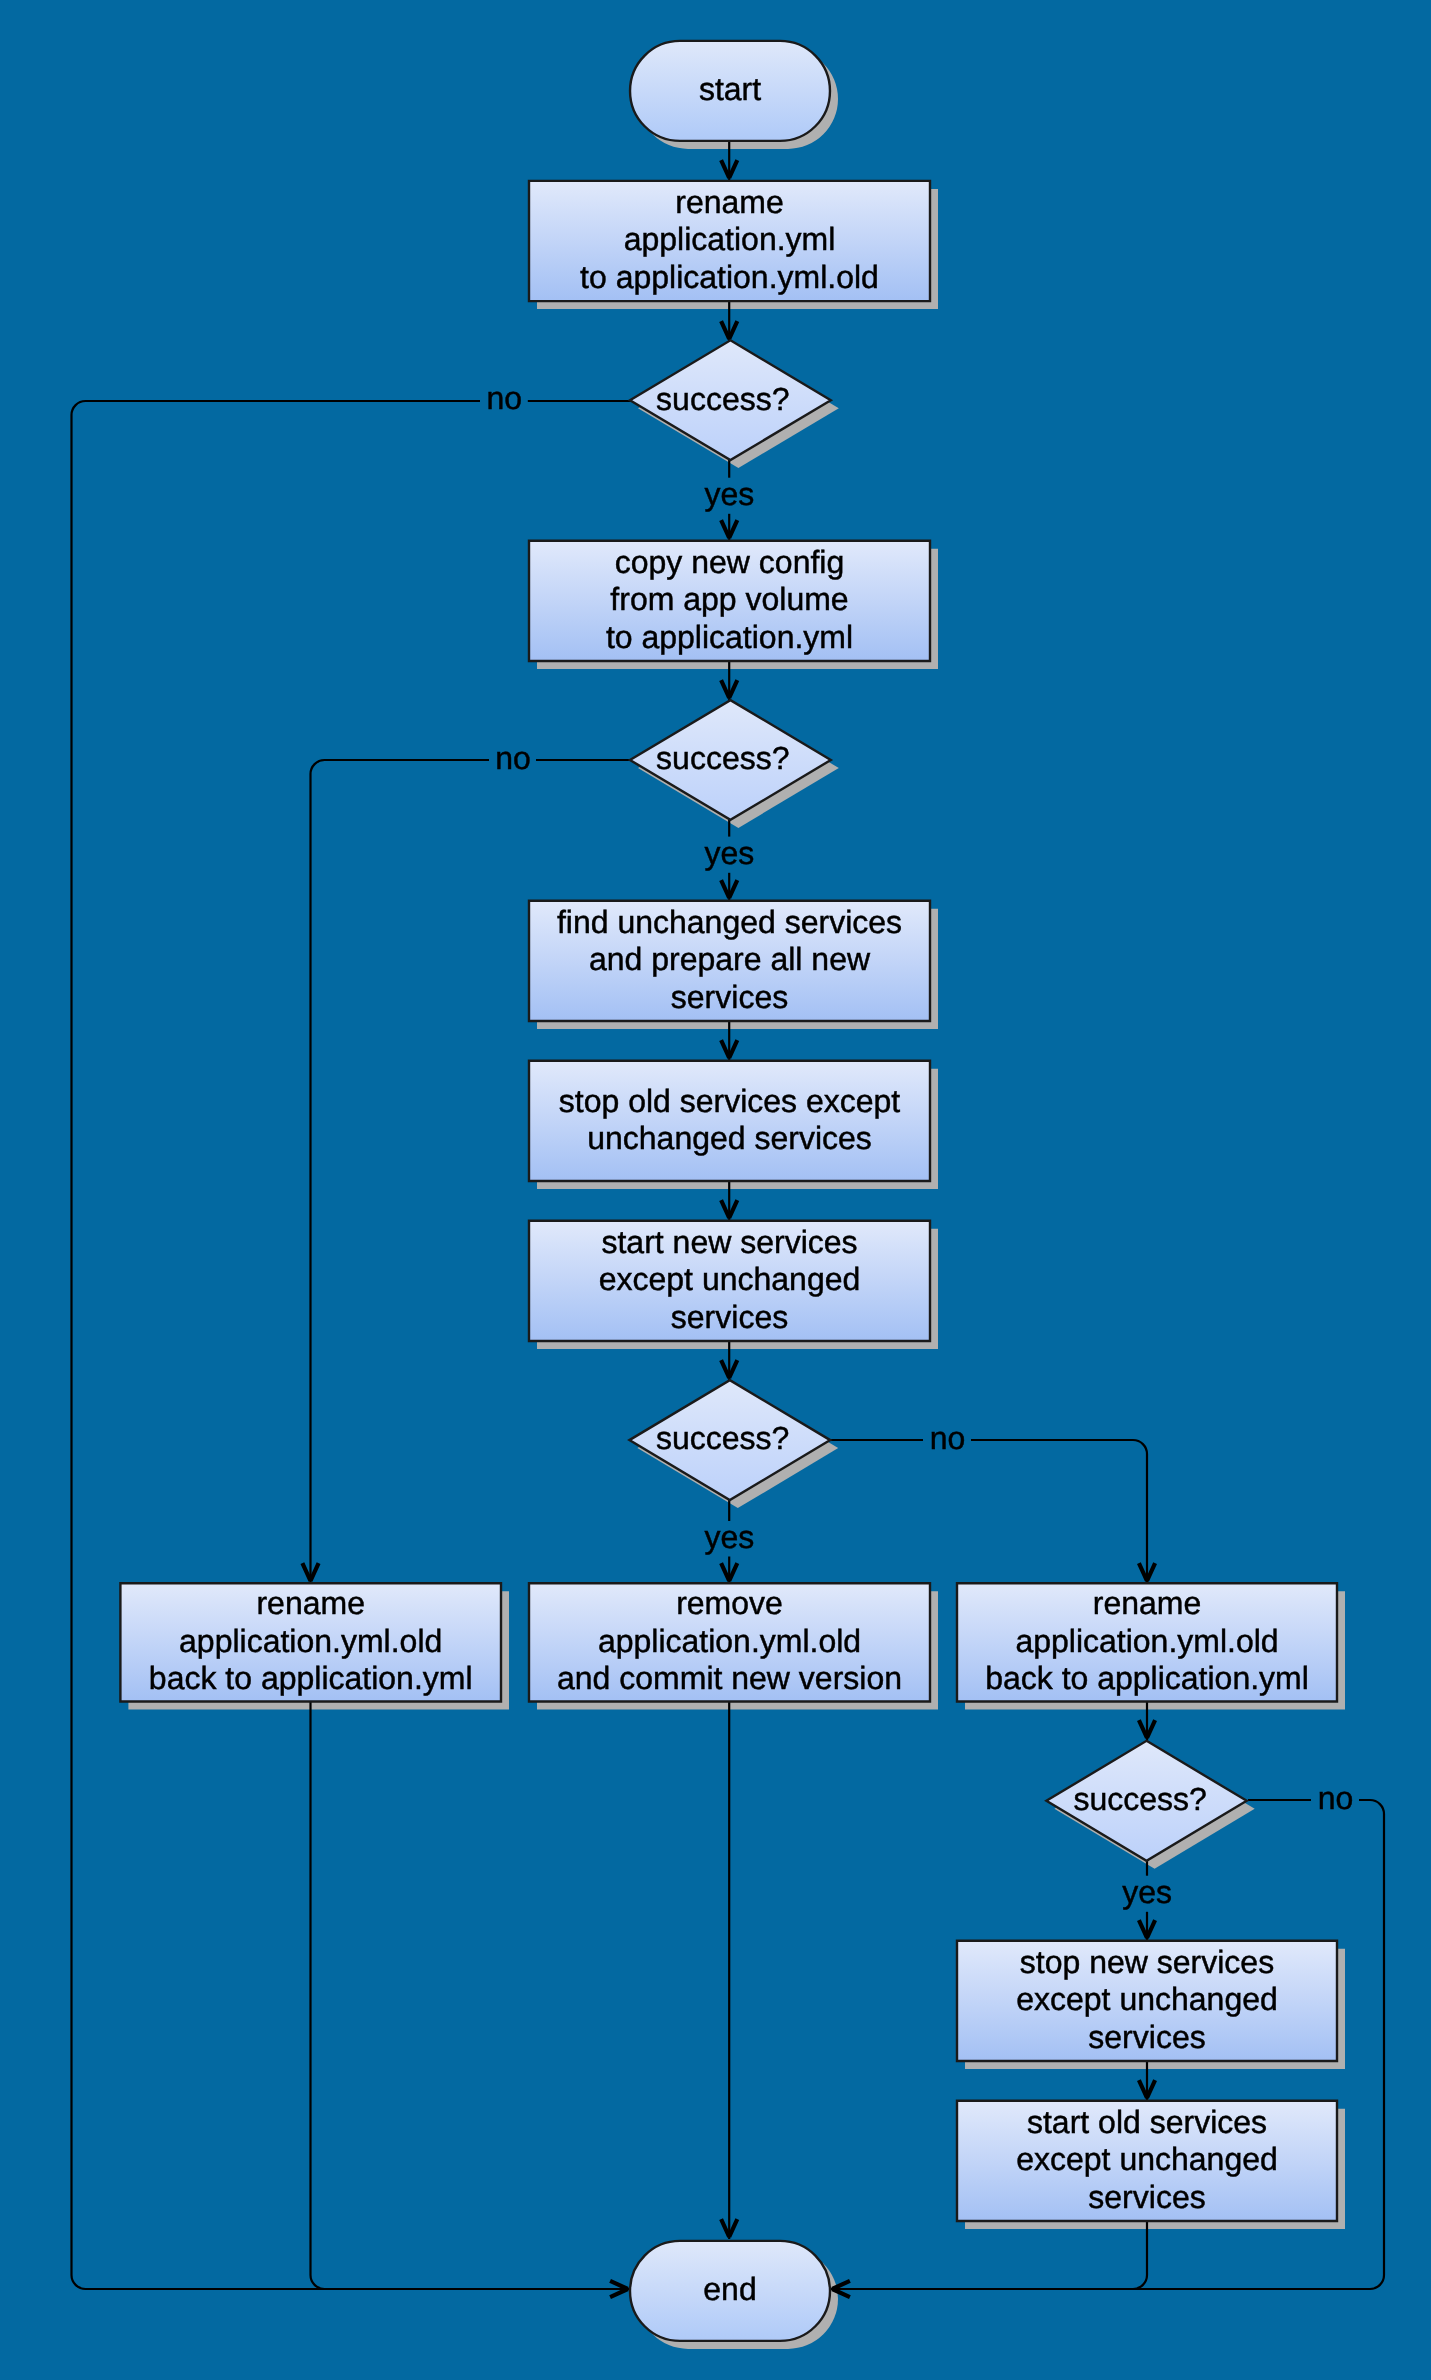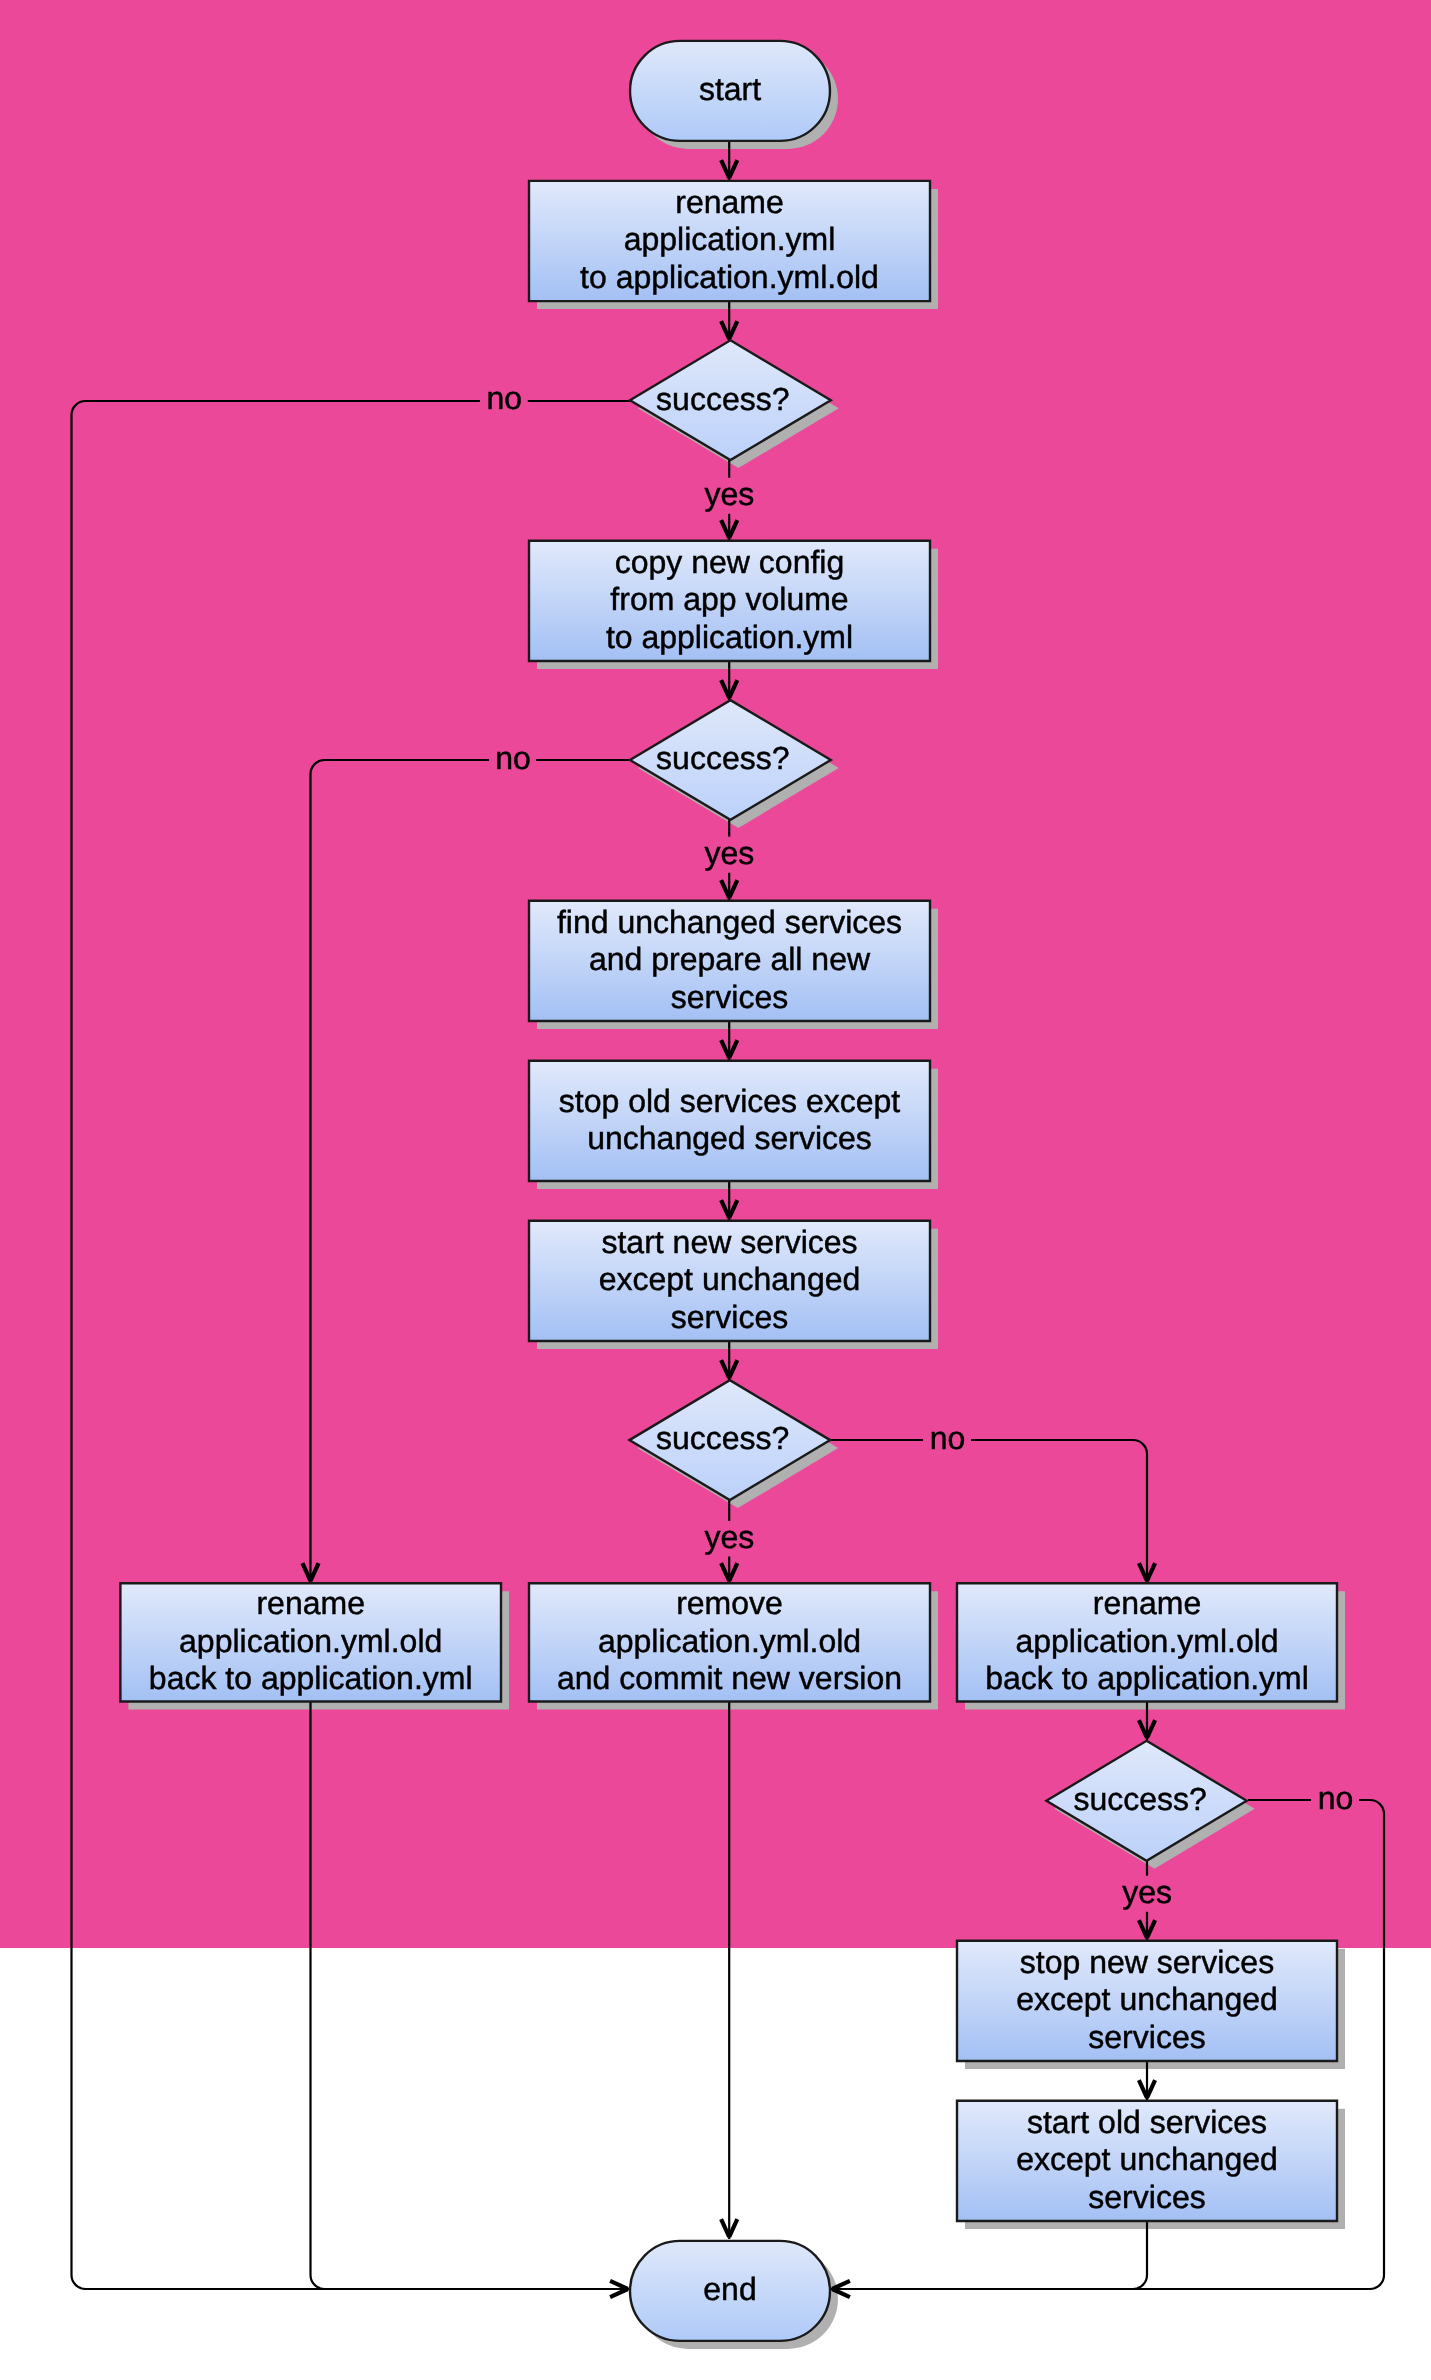--- a/index.html
+++ b/index.html
@@ -1,18 +1,18 @@
 <!DOCTYPE html>
 <html><head>
 <meta charset="utf-8">
 <title>flowchart</title>
 <style>
   html,body{margin:0;padding:0;background:#ffffff;}
   body{width:1431px;height:2380px;overflow:hidden;font-family:"Liberation Sans",sans-serif;}
-  #stage{position:relative;width:1431px;height:1948px;background:#ec4899;}
+  #stage{position:relative;width:1431px;height:2380px;background:#0369a1;}
   svg{display:block;shape-rendering:geometricPrecision;}
   text, svg{-webkit-font-smoothing:antialiased;-moz-osx-font-smoothing:grayscale;text-rendering:geometricPrecision;}
   .nodetext{font-family:"Liberation Sans",sans-serif;font-size:32px;fill:#000000;stroke:#000000;stroke-width:0.45px;paint-order:stroke fill;}
   .edgelabel{font-family:"Liberation Sans",sans-serif;font-size:32px;fill:#000000;stroke:#000000;stroke-width:0.45px;paint-order:stroke fill;}
 </style>
 </head>
 <body>
 
 <div id="stage">
 <svg id="chart" width="1431" height="2380" viewBox="0 0 1431 2380">

